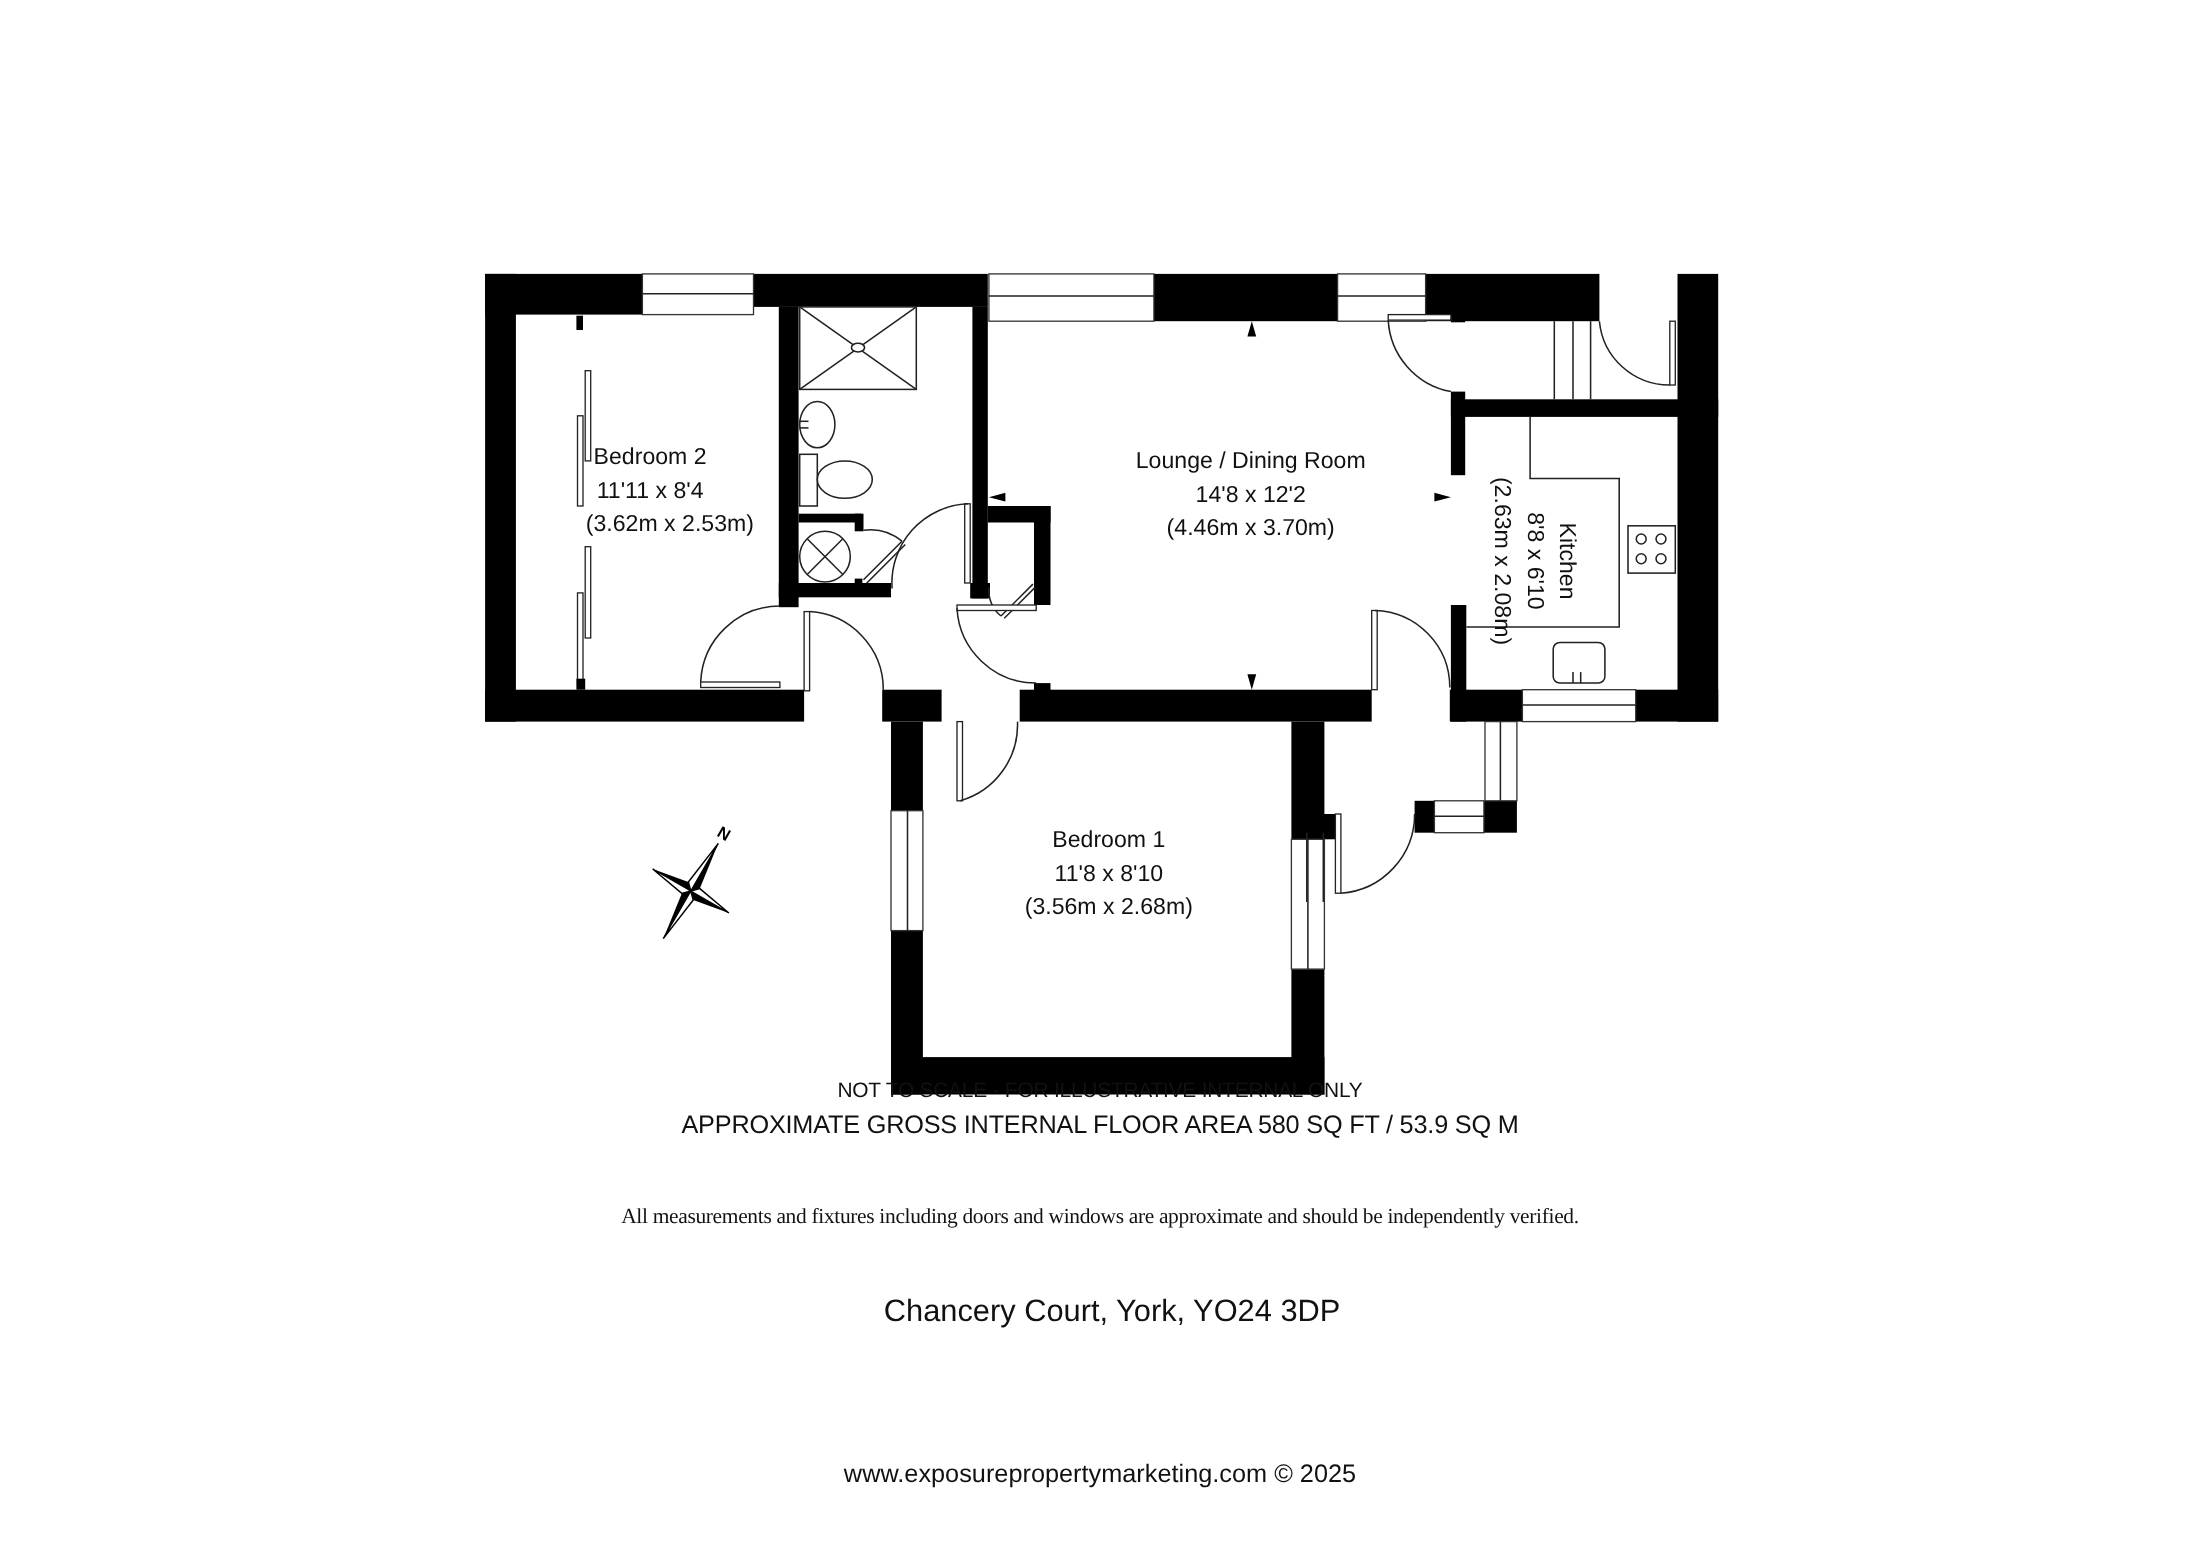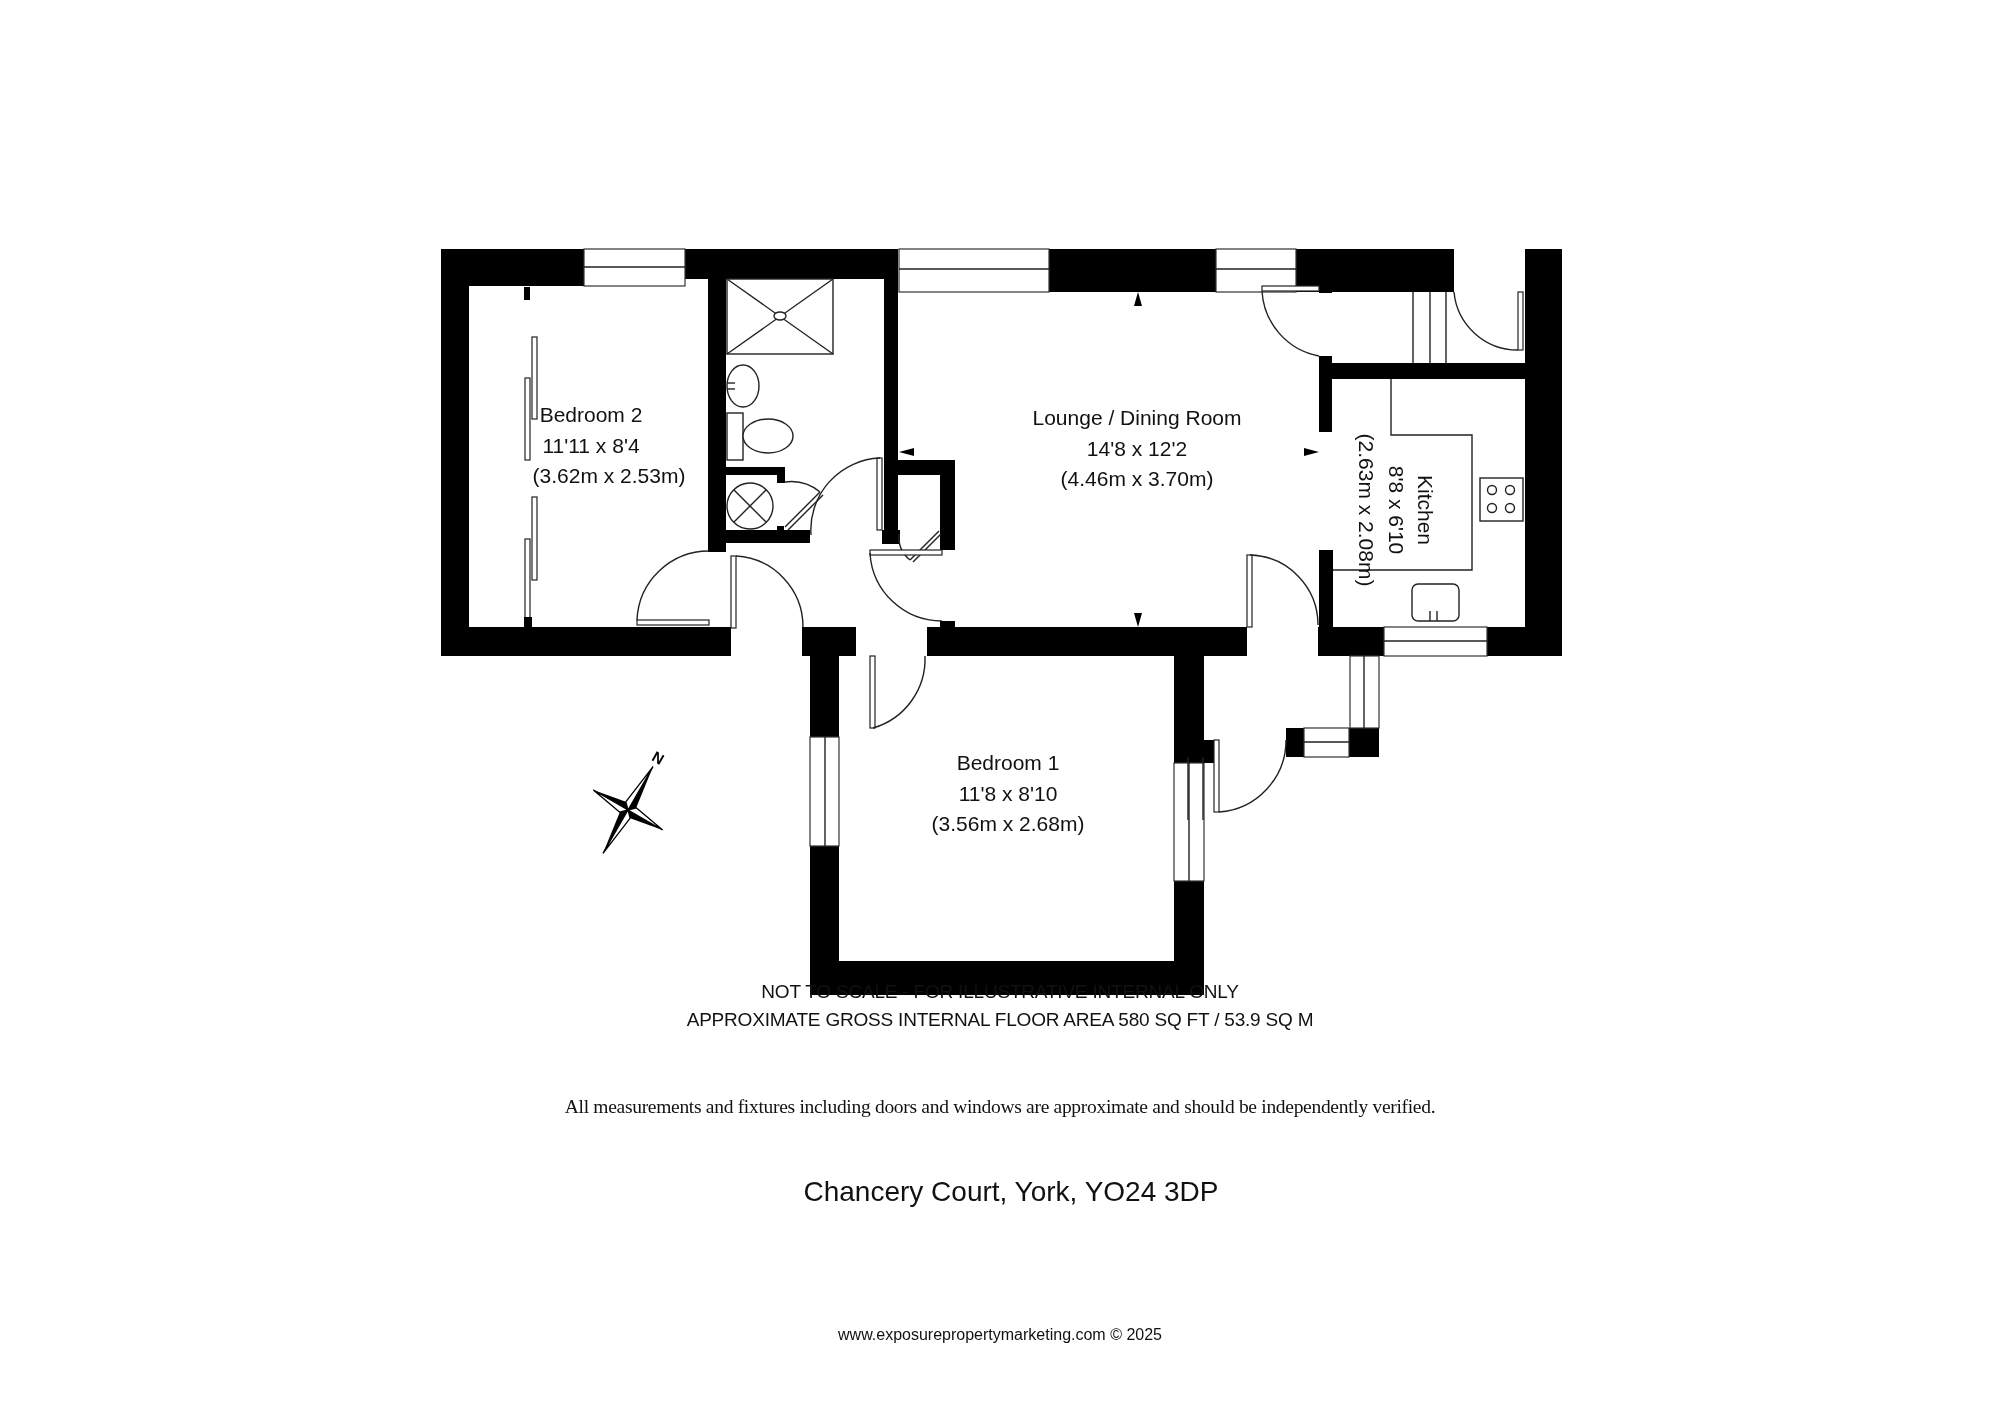--- a/index.html
+++ b/index.html
@@ -8,24 +8,24 @@
   #plan { position: absolute; left: 0; top: 0; width: 2000px; height: 1414px; }
   .wall { fill: #000000; }
   .win { fill: #ffffff; stroke: #333; stroke-width: 1.2; }
   .fx { fill: #ffffff; stroke: #222; stroke-width: 1.4; }
   .ln { fill: none; stroke: #222; stroke-width: 1.4; }
   .leaf { fill: #ffffff; stroke: #222; stroke-width: 1.2; }
   .room-label { font-family: "Liberation Sans", "DejaVu Sans", sans-serif; font-size: 21px; fill: #111; text-anchor: middle; }
   .note { position: absolute; left: 0; width: 2000px; text-align: center; color: #111;
           font-family: "Liberation Sans", "DejaVu Sans", sans-serif; }
   .note.n1 { top: 981px; font-size: 19px; letter-spacing: -0.2px; }
-  .note.n2 { top: 1009px; font-size: 19px; letter-spacing: -0.2px; text-align: center; }
+  .note.n2 { top: 1009px; font-size: 23px; letter-spacing: -0.2px; text-align: center; }
   .note.n3 { top: 1096px; font-size: 19.5px; letter-spacing: -0.3px; font-family: Liberation Serif, serif; }
   .title { top: 1176px; font-size: 28px; margin-left: 11px; }
-  .footer { top: 1326px; font-size: 16px; }
+  .footer { top: 1326px; font-size: 23px; }
 </style>
 </head>
 <body>
 
 <svg id="plan" viewBox="0 0 2000 1414" xmlns="http://www.w3.org/2000/svg">
 
   <g>
 
     <rect class="wall" x="441" y="249" width="143" height="37"></rect>
     <rect class="wall" x="685" y="249" width="213" height="30"></rect>

